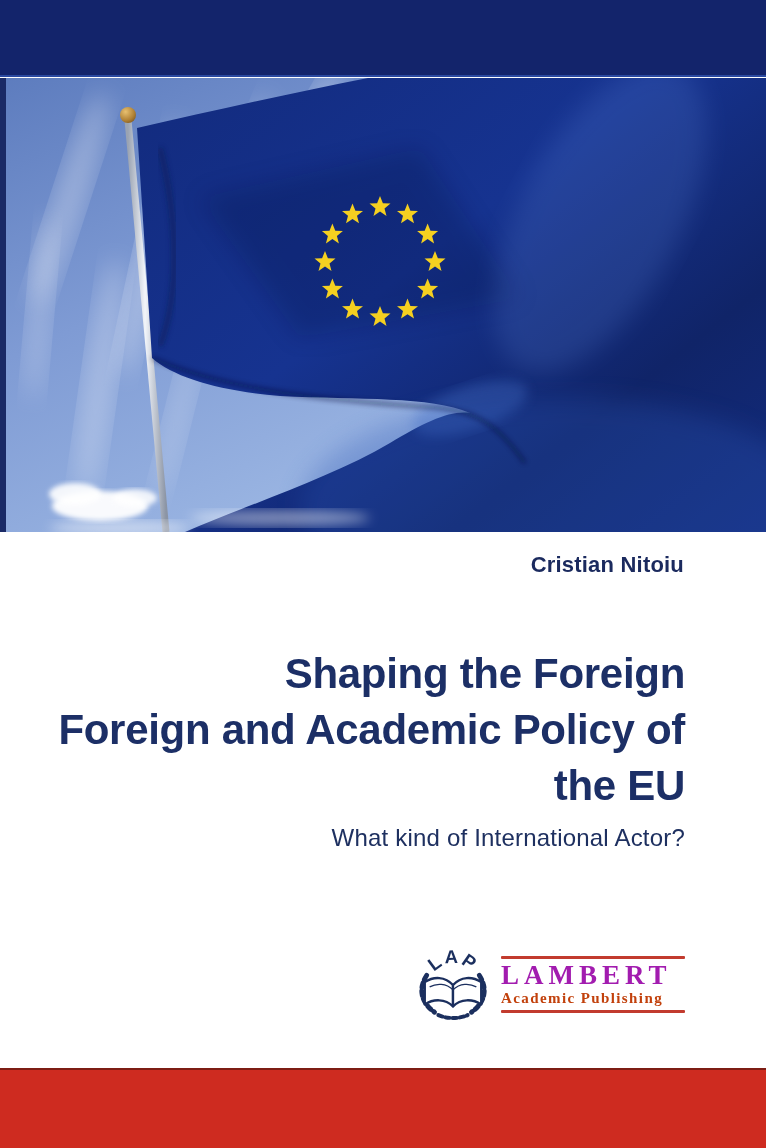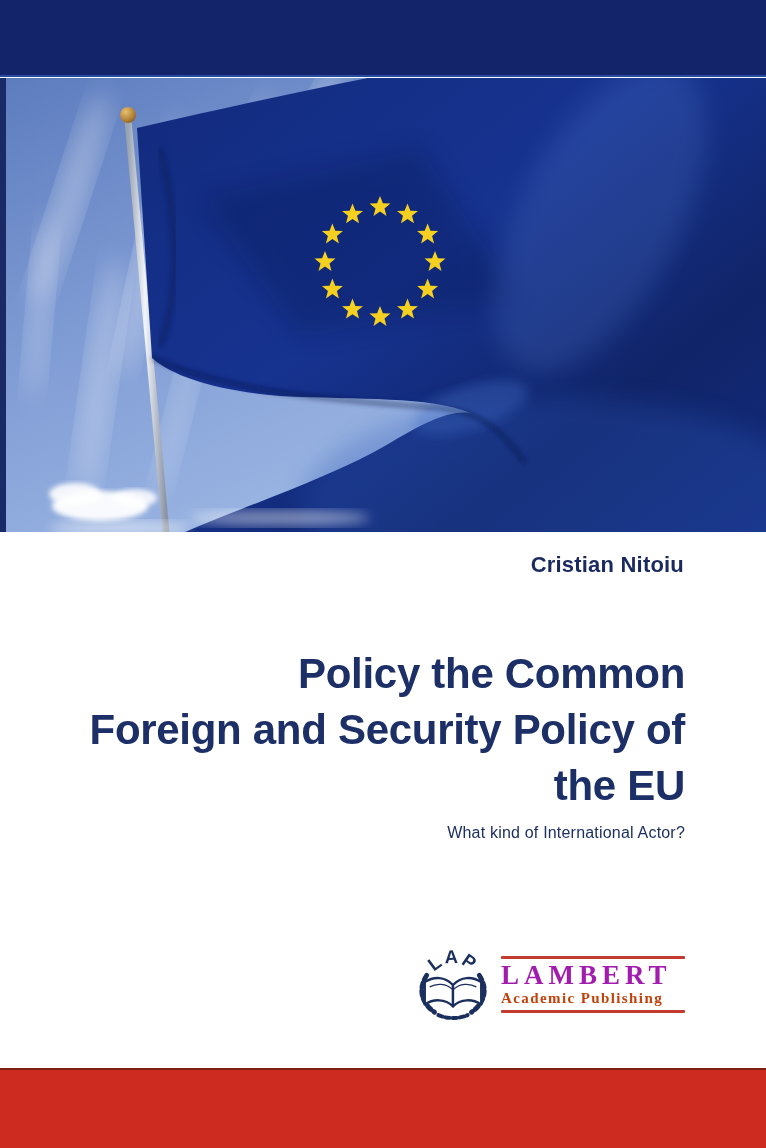--- a/index.html
+++ b/index.html
@@ -34,21 +34,21 @@
   .title-block{
     position:absolute;left:30px;right:81px;top:646px;
     text-align:right;color:#1c2f66;
   }
   .title-line{
     font-size:42px;font-weight:bold;line-height:56px;
     letter-spacing:-0.3px;white-space:nowrap;
   }
   .subtitle{
     margin-top:10px;
-    font-size:16px;font-weight:normal;color:#1e3060;
+    font-size:24px;font-weight:normal;color:#1e3060;
     letter-spacing:0.2px;
   }
   
   .logo{
     position:absolute;right:81px;top:948px;
     display:flex;align-items:center;gap:7px;
   }
   .emblem{width:82px;height:72px;}
   .wordmark{display:flex;flex-direction:column;width:184px;}
   .rule{height:3px;background:#c23b2e;border-radius:1px;}
@@ -175,22 +175,22 @@
       </g>
 
       <rect x="0" y="0" width="6" height="454" fill="#1a2a66"></rect>
     </svg>
   </div>
 
   <div class="author">Cristian Nitoiu</div>
 
   <div class="title-block">
     <h1 style="margin:0;font-size:inherit;">
-      <div class="title-line">Policy the Common</div>
-      <div class="title-line">Foreign and Security Policy of</div>
+      <div class="title-line">Shaping the Foreign</div>
+      <div class="title-line">Foreign and Academic Policy of</div>
       <div class="title-line">the EU</div>
     </h1>
     <div class="subtitle">What kind of International Actor?</div>
   </div>
 
   <div class="logo">
     <svg class="emblem" viewBox="0 0 84 74" xmlns="http://www.w3.org/2000/svg">
       <defs>
         <path id="laparc" d="M 20,30 A 24 24 0 0 1 64,30" fill="none"></path>
       </defs>

